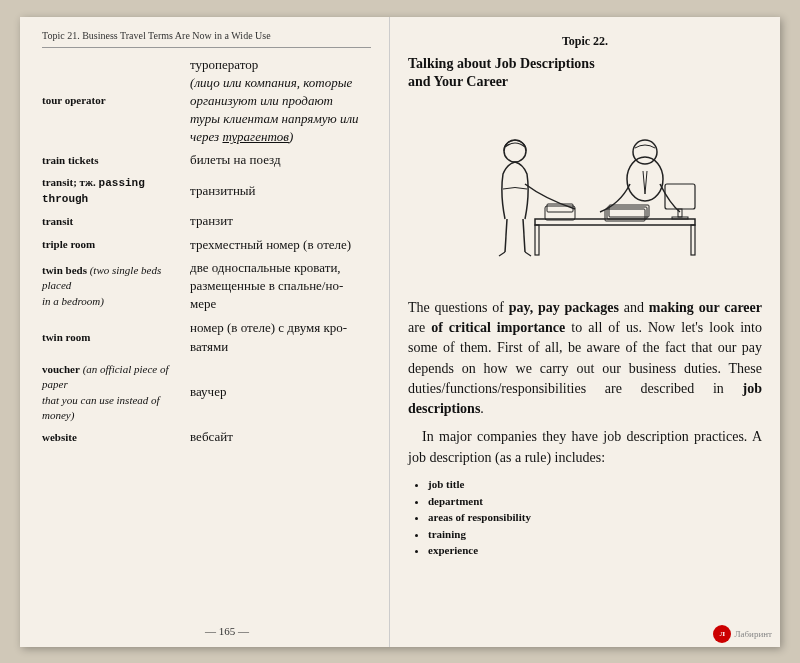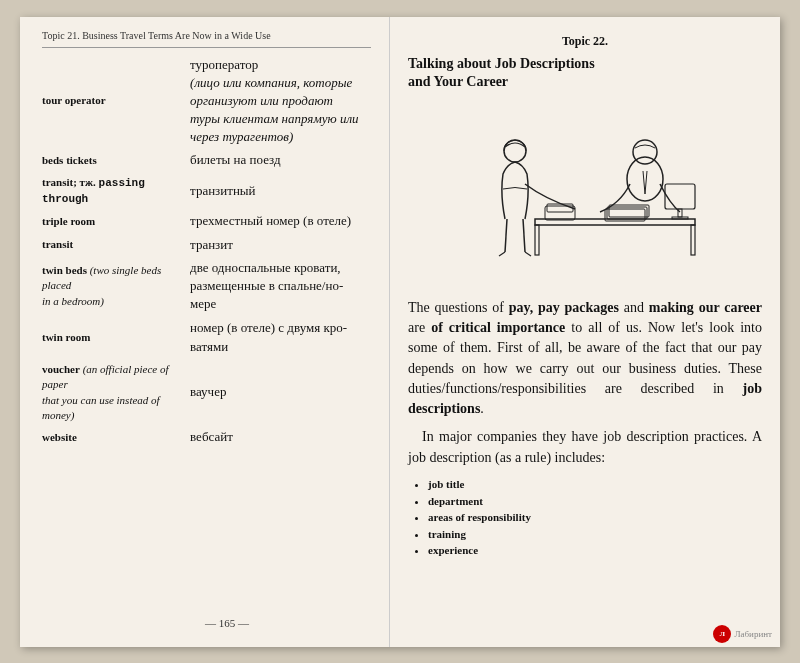--- a/index.html
+++ b/index.html
@@ -104,21 +104,21 @@
       margin-top: 4px;
     }
     .bullet-list li {
       list-style-type: disc;
       font-size: 11px;
       line-height: 1.5;
     }
     .bullet-list li span.bold { font-weight: bold; }
     .page-num-left {
       position: absolute;
-      bottom: 18px;
+      bottom: 10px;
       left: 185px;
       font-size: 11px;
       color: #333;
       text-align: right;
     }
     .watermark {
       position: absolute;
       bottom: 4px;
       right: 8px;
       font-size: 9px;
@@ -150,50 +150,50 @@
     <div class="page-header">Topic 21. Business Travel Terms Are Now in a Wide Use</div>
 
     <div class="glossary-table">
 
       <div class="glossary-row">
         <div class="term-col">
           <span class="term-bold">tour operator</span>
         </div>
         <div class="def-col">
           туроператор<br>
-          <span class="def-italic">(лицо или компания, которые<br>организуют или продают<br>туры клиентам напрямую или<br>через <span style="">турагентов</span>)</span>
-        </div>
-      </div>
-
-      <div class="glossary-row">
-        <div class="term-col">
-          <span class="term-bold">beds tickets</span>
+          <span class="def-italic">(лицо или компания, которые<br>организуют или продают<br>туры клиентам напрямую или<br>через <span style="text-decoration:underline;">турагентов</span>)</span>
+        </div>
+      </div>
+
+      <div class="glossary-row">
+        <div class="term-col">
+          <span class="term-bold">train tickets</span>
         </div>
         <div class="def-col">билеты на поезд</div>
       </div>
 
       <div class="glossary-row">
         <div class="term-col">
           <span class="term-bold">transit; тж. <span style="font-weight:bold;font-family:Liberation Mono, monospace;">passing through</span></span>
         </div>
         <div class="def-col">транзитный</div>
       </div>
 
       <div class="glossary-row">
         <div class="term-col">
+          <span class="term-bold">transit</span>
+        </div>
+        <div class="def-col">транзит</div>
+      </div>
+
+      <div class="glossary-row">
+        <div class="term-col">
           <span class="term-bold">triple room</span>
         </div>
         <div class="def-col">трехместный номер (в отеле)</div>
-      </div>
-
-      <div class="glossary-row">
-        <div class="term-col">
-          <span class="term-bold">transit</span>
-        </div>
-        <div class="def-col">транзит</div>
       </div>
 
       <div class="glossary-row">
         <div class="term-col">
           <span class="term-bold">twin beds</span> <span class="term-italic">(two single beds placed<br>in a bedroom)</span>
         </div>
         <div class="def-col">две односпальные кровати,<br>размещенные в спальне/но-<br>мере</div>
       </div>
 
       <div class="glossary-row" style="margin-top:6px;">

